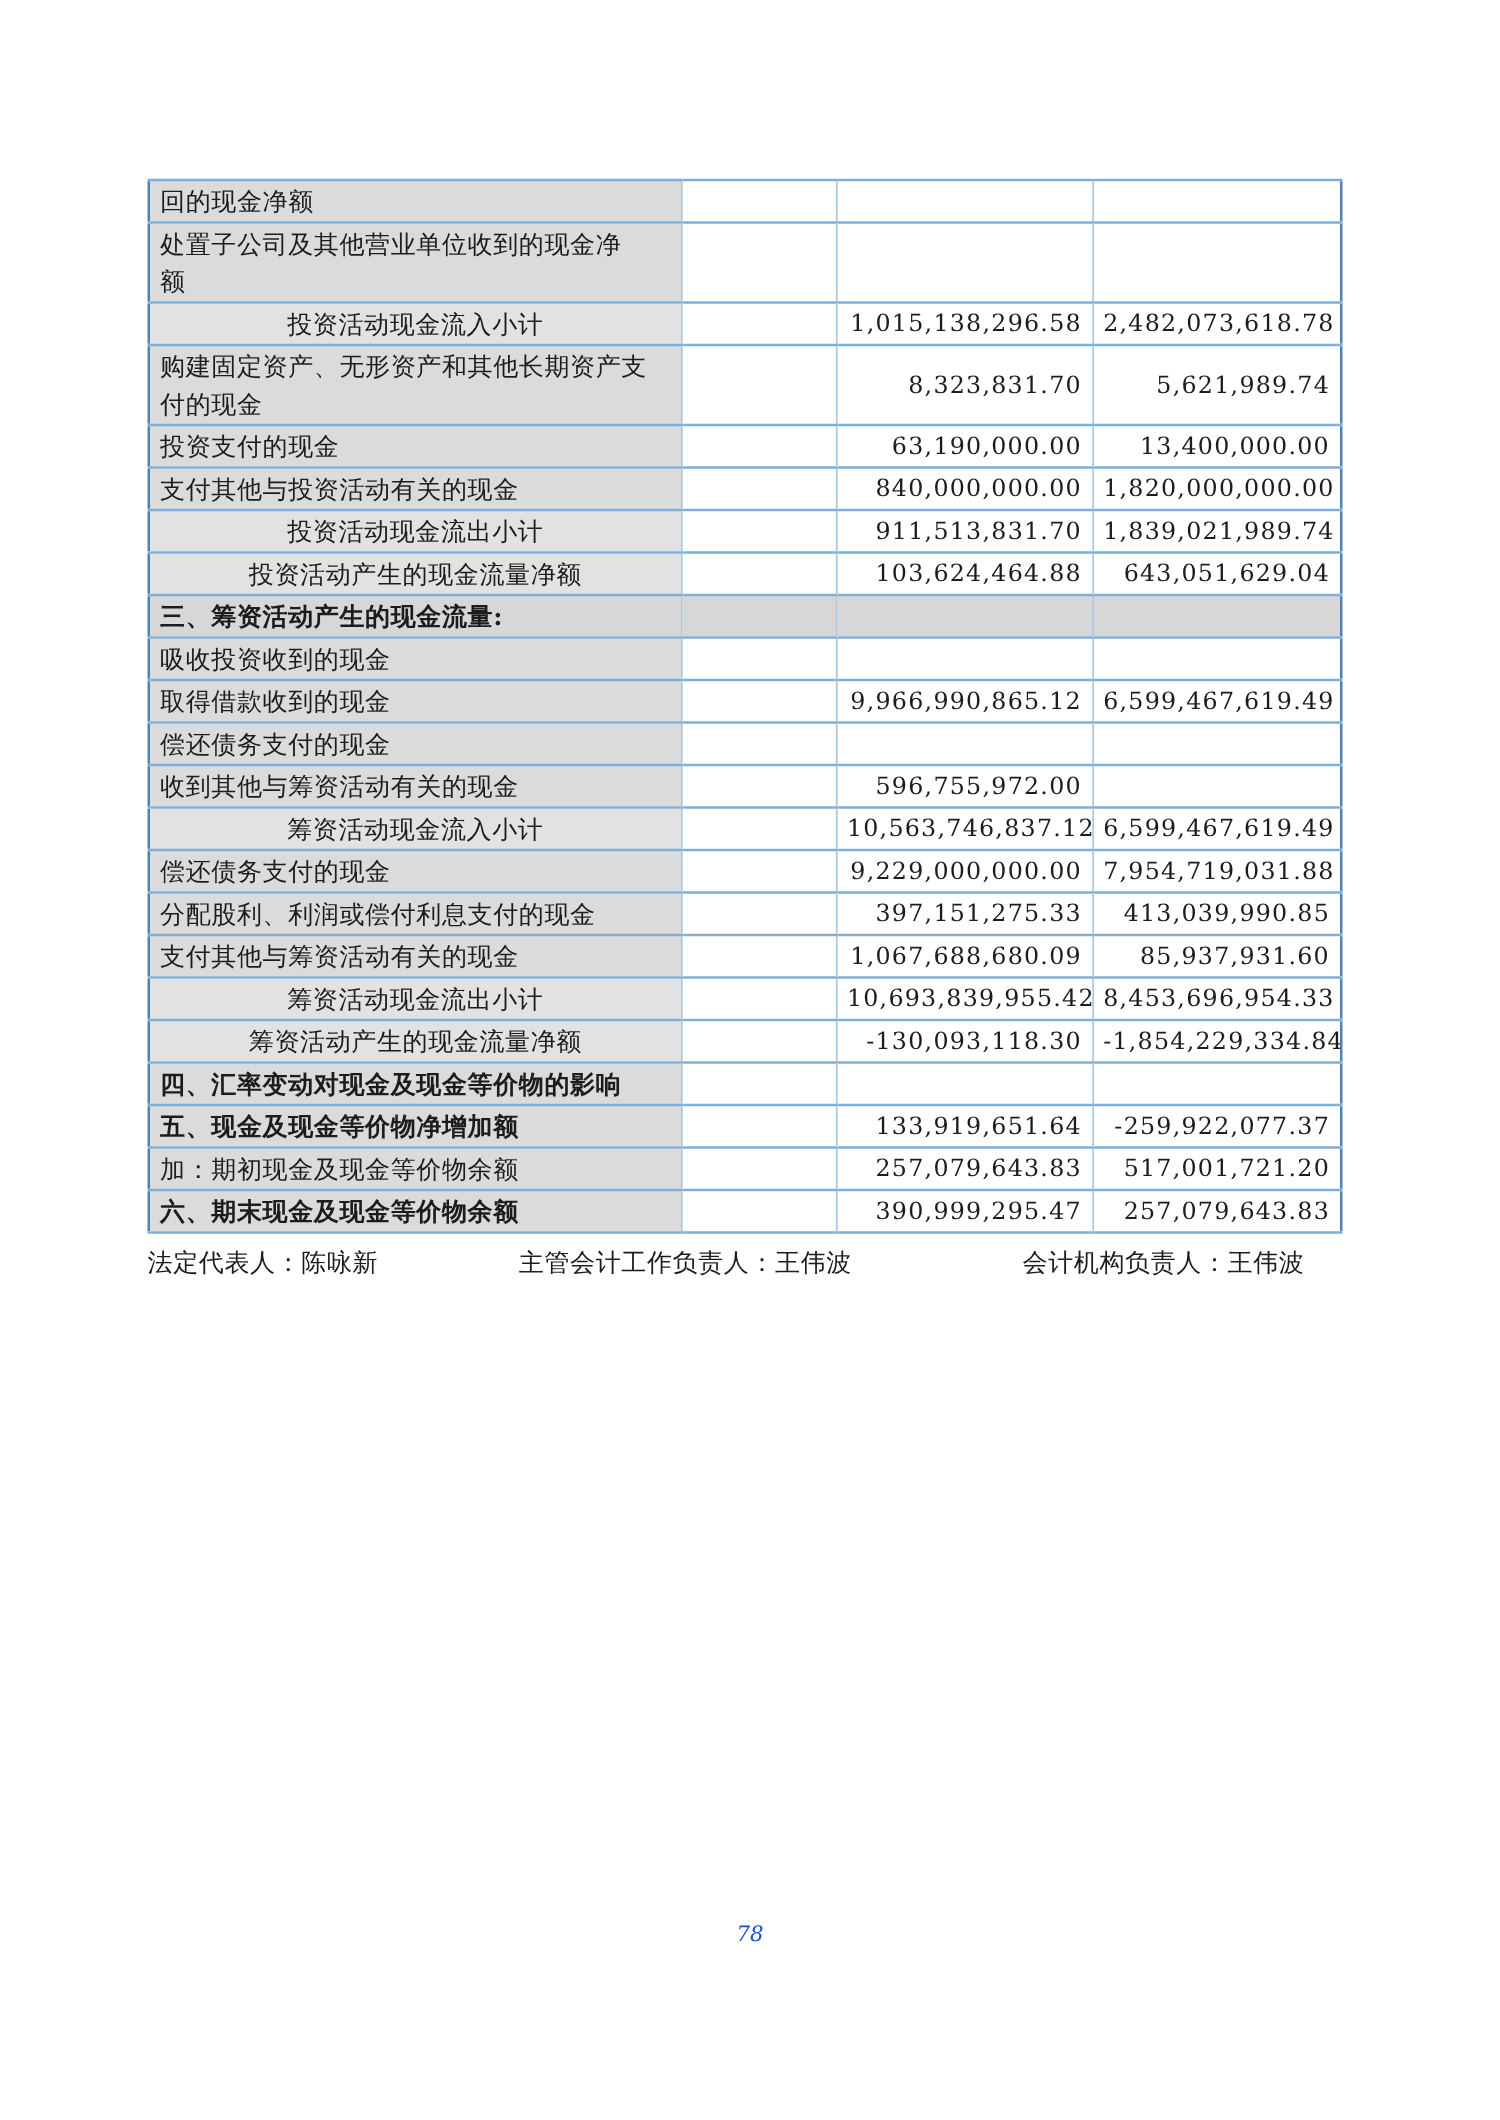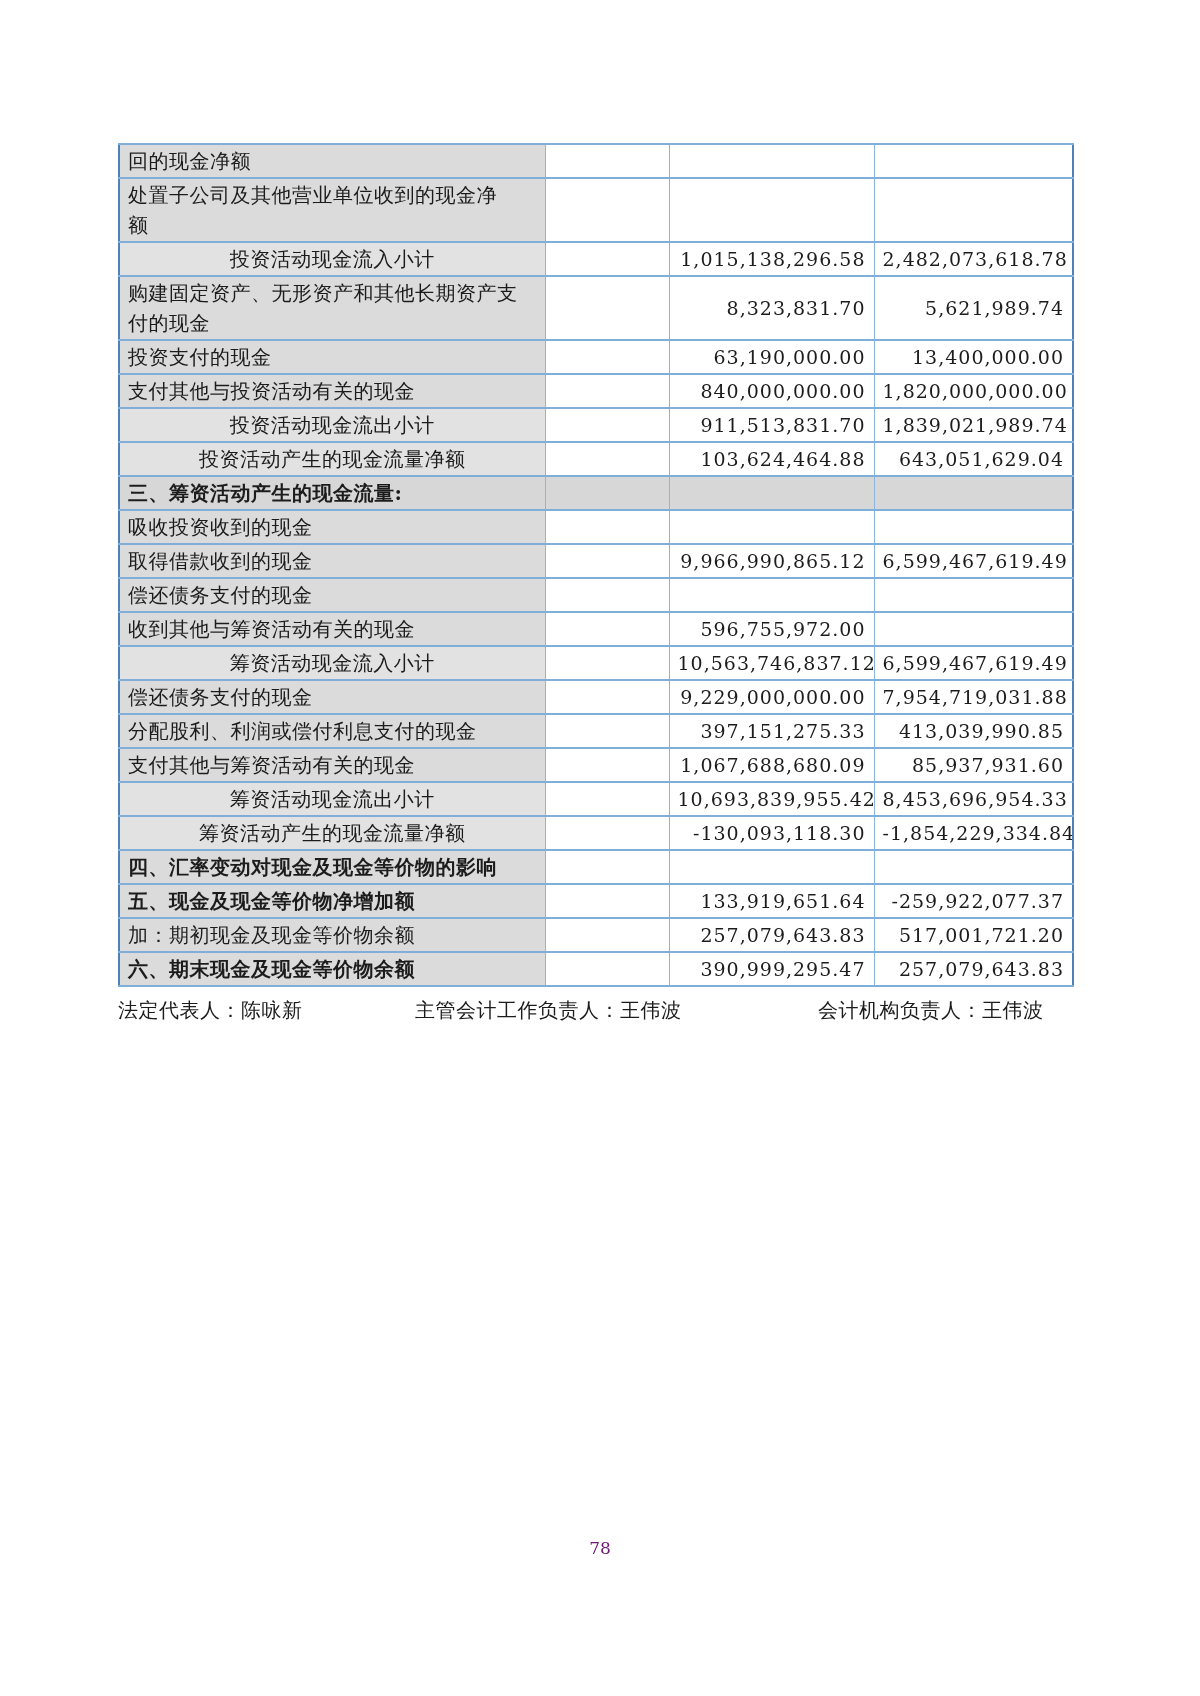--- a/index.html
+++ b/index.html
@@ -72,21 +72,22 @@
   .footer .sig.pos-1 { left: 0; }
   .footer .sig.pos-2 { left: 297px; }
   .footer .sig.pos-3 { left: 700px; }
   .page-number {
     position: absolute;
     left: 0;
     right: 0;
     top: 1538px;
     text-align: center;
     font-size: 17px;
-    color: #701a75;
+    color: #1d4ed8;
+    font-style: italic;
   }
 </style>
 </head>
 <body>
 
 <div class="page">
   <div class="content">
     <table class="cashflow">
       <colgroup>
         <col style="width:426px">

